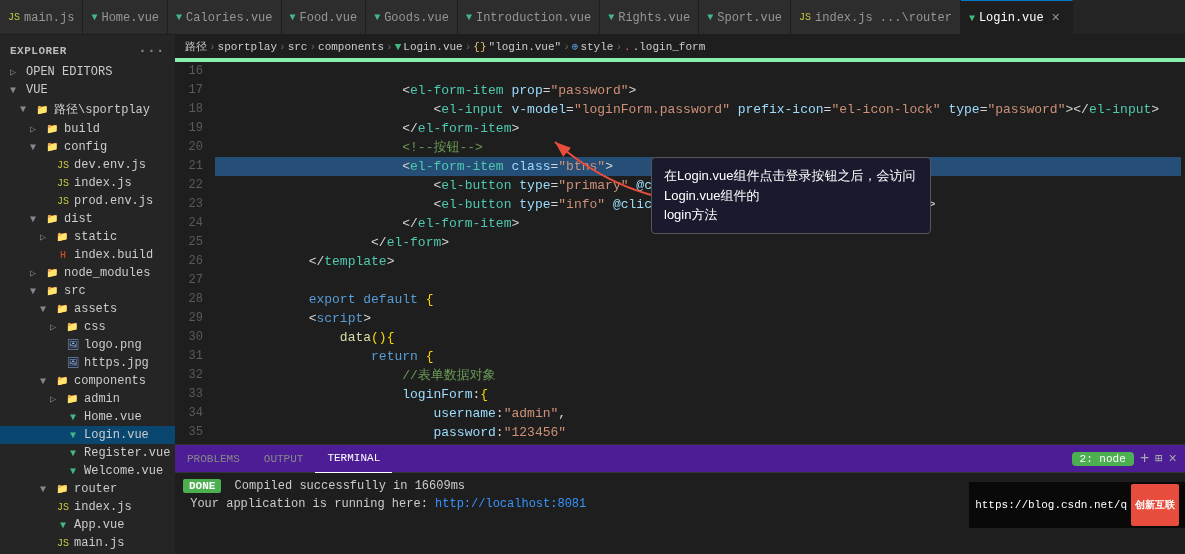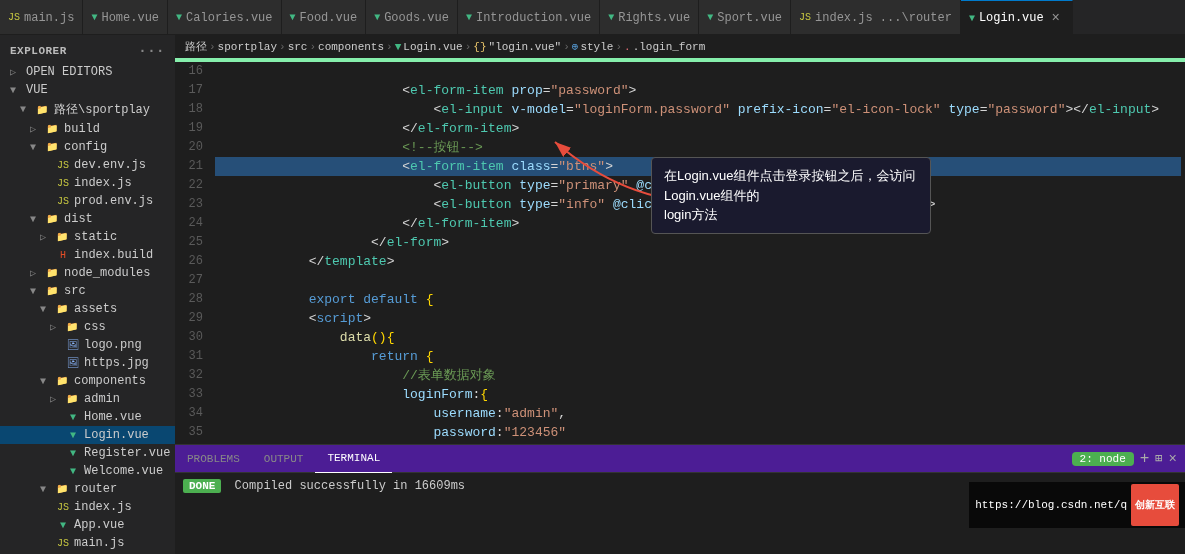--- a/index.html
+++ b/index.html
@@ -607,20 +607,24 @@
           <span style="color:#aaa;font-size:16px;cursor:pointer;">+</span>
           <span style="color:#aaa;font-size:12px;cursor:pointer;">⊞</span>
           <span style="color:#aaa;font-size:14px;cursor:pointer;">×</span>
         </div>
       </div>
       <div class="panel-content">
         <div class="terminal-line">
           <span class="done-badge">DONE</span>
           <span>Compiled successfully in 16609ms</span>
         </div>
+        <div class="terminal-line">
+          <span>&nbsp;Your application is running here: </span>
+          <span class="terminal-url">http://localhost:8081</span>
+        </div>
       </div>
     </div>
   </div>
 </div>
 
 <div class="watermark">
   <span>https://blog.csdn.net/q</span>
   <span class="csdn-logo">创新互联</span>
 </div>
 

